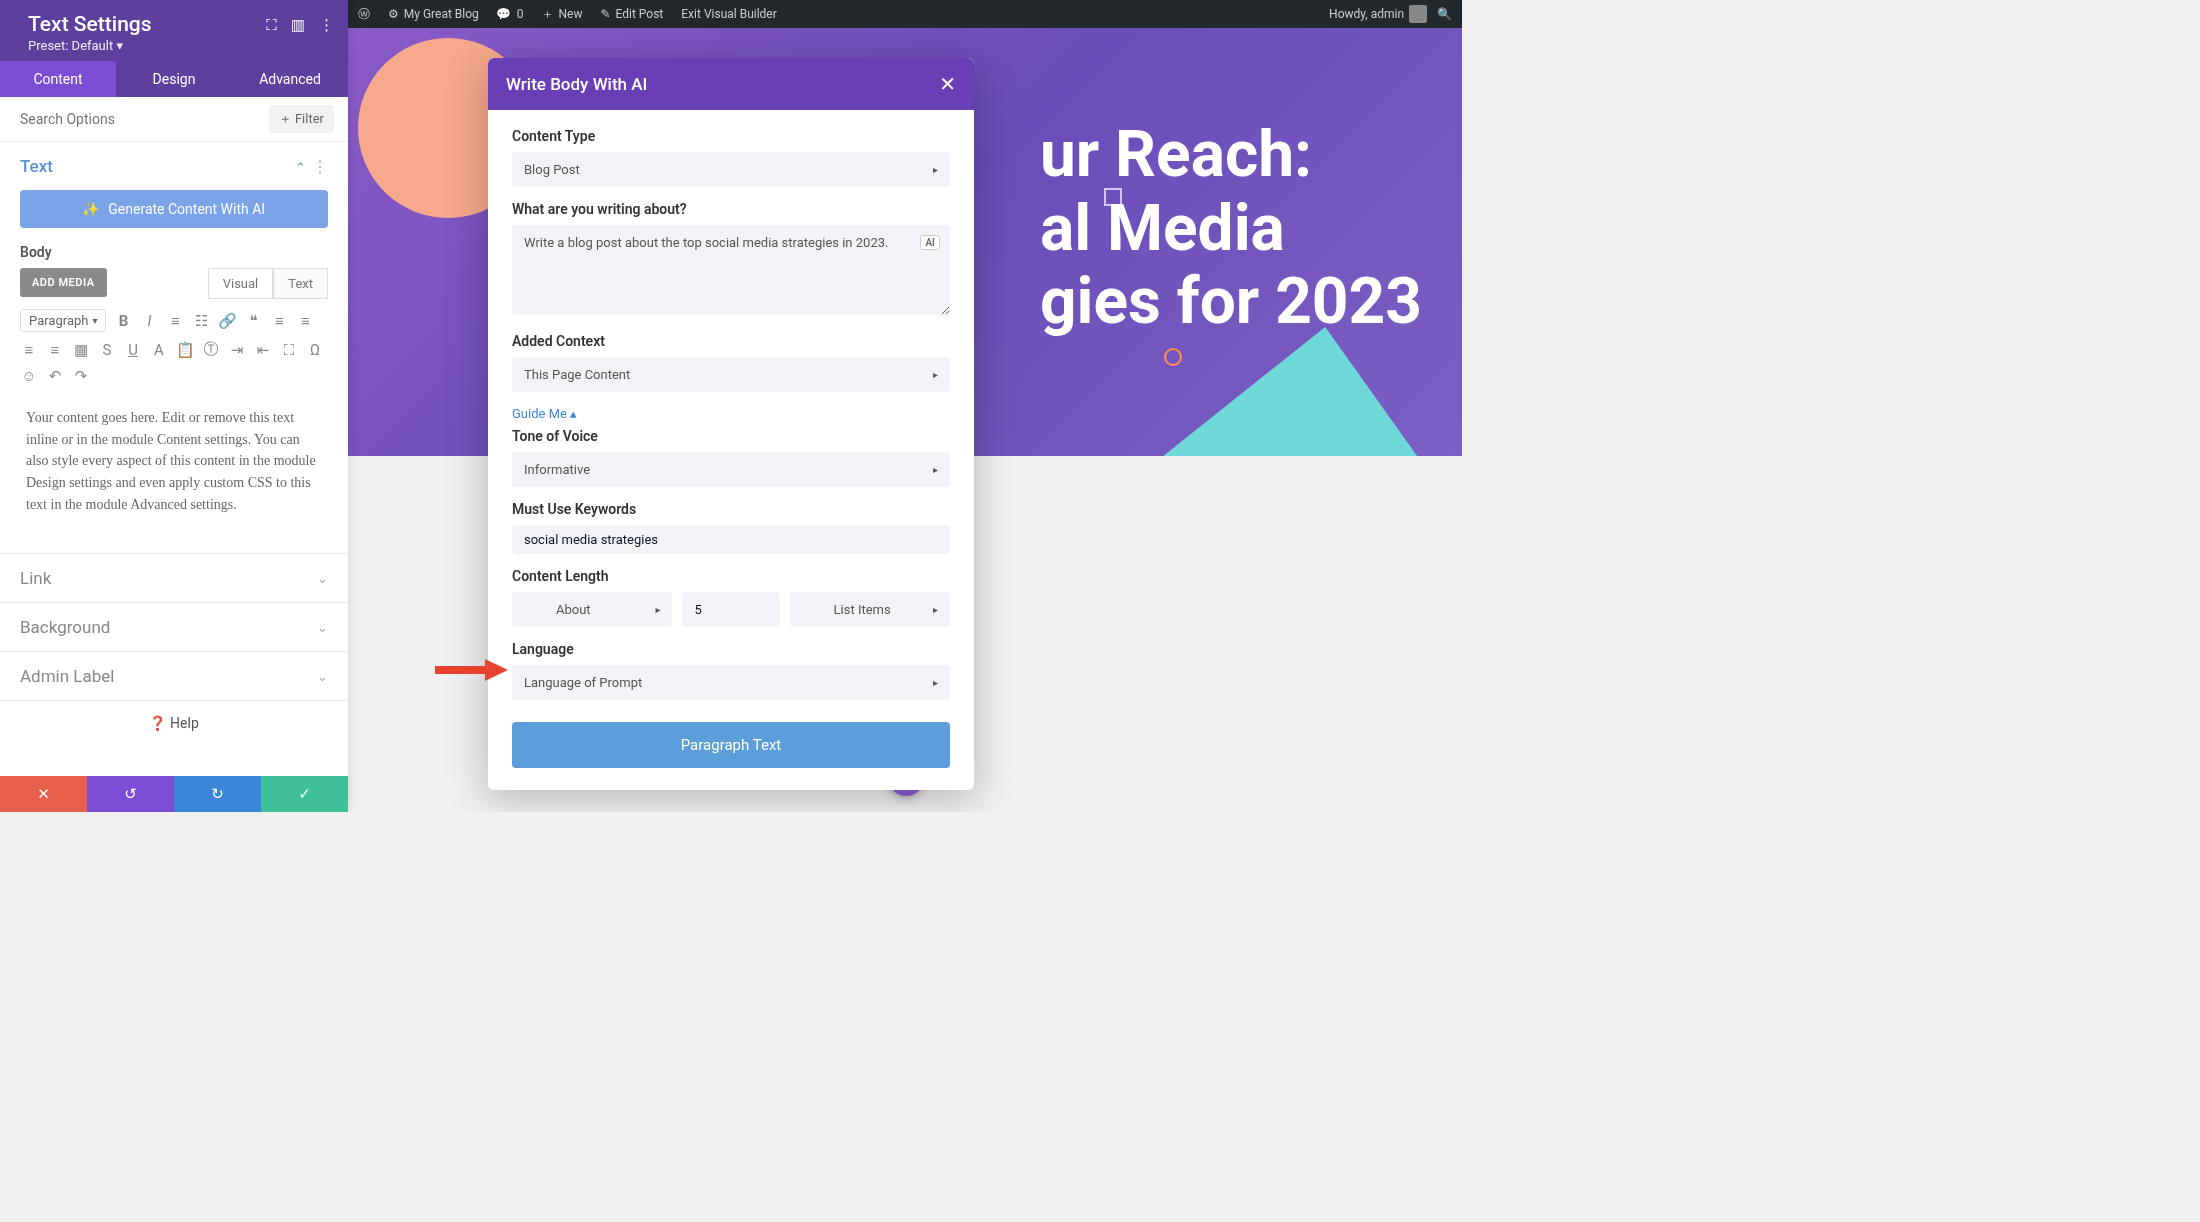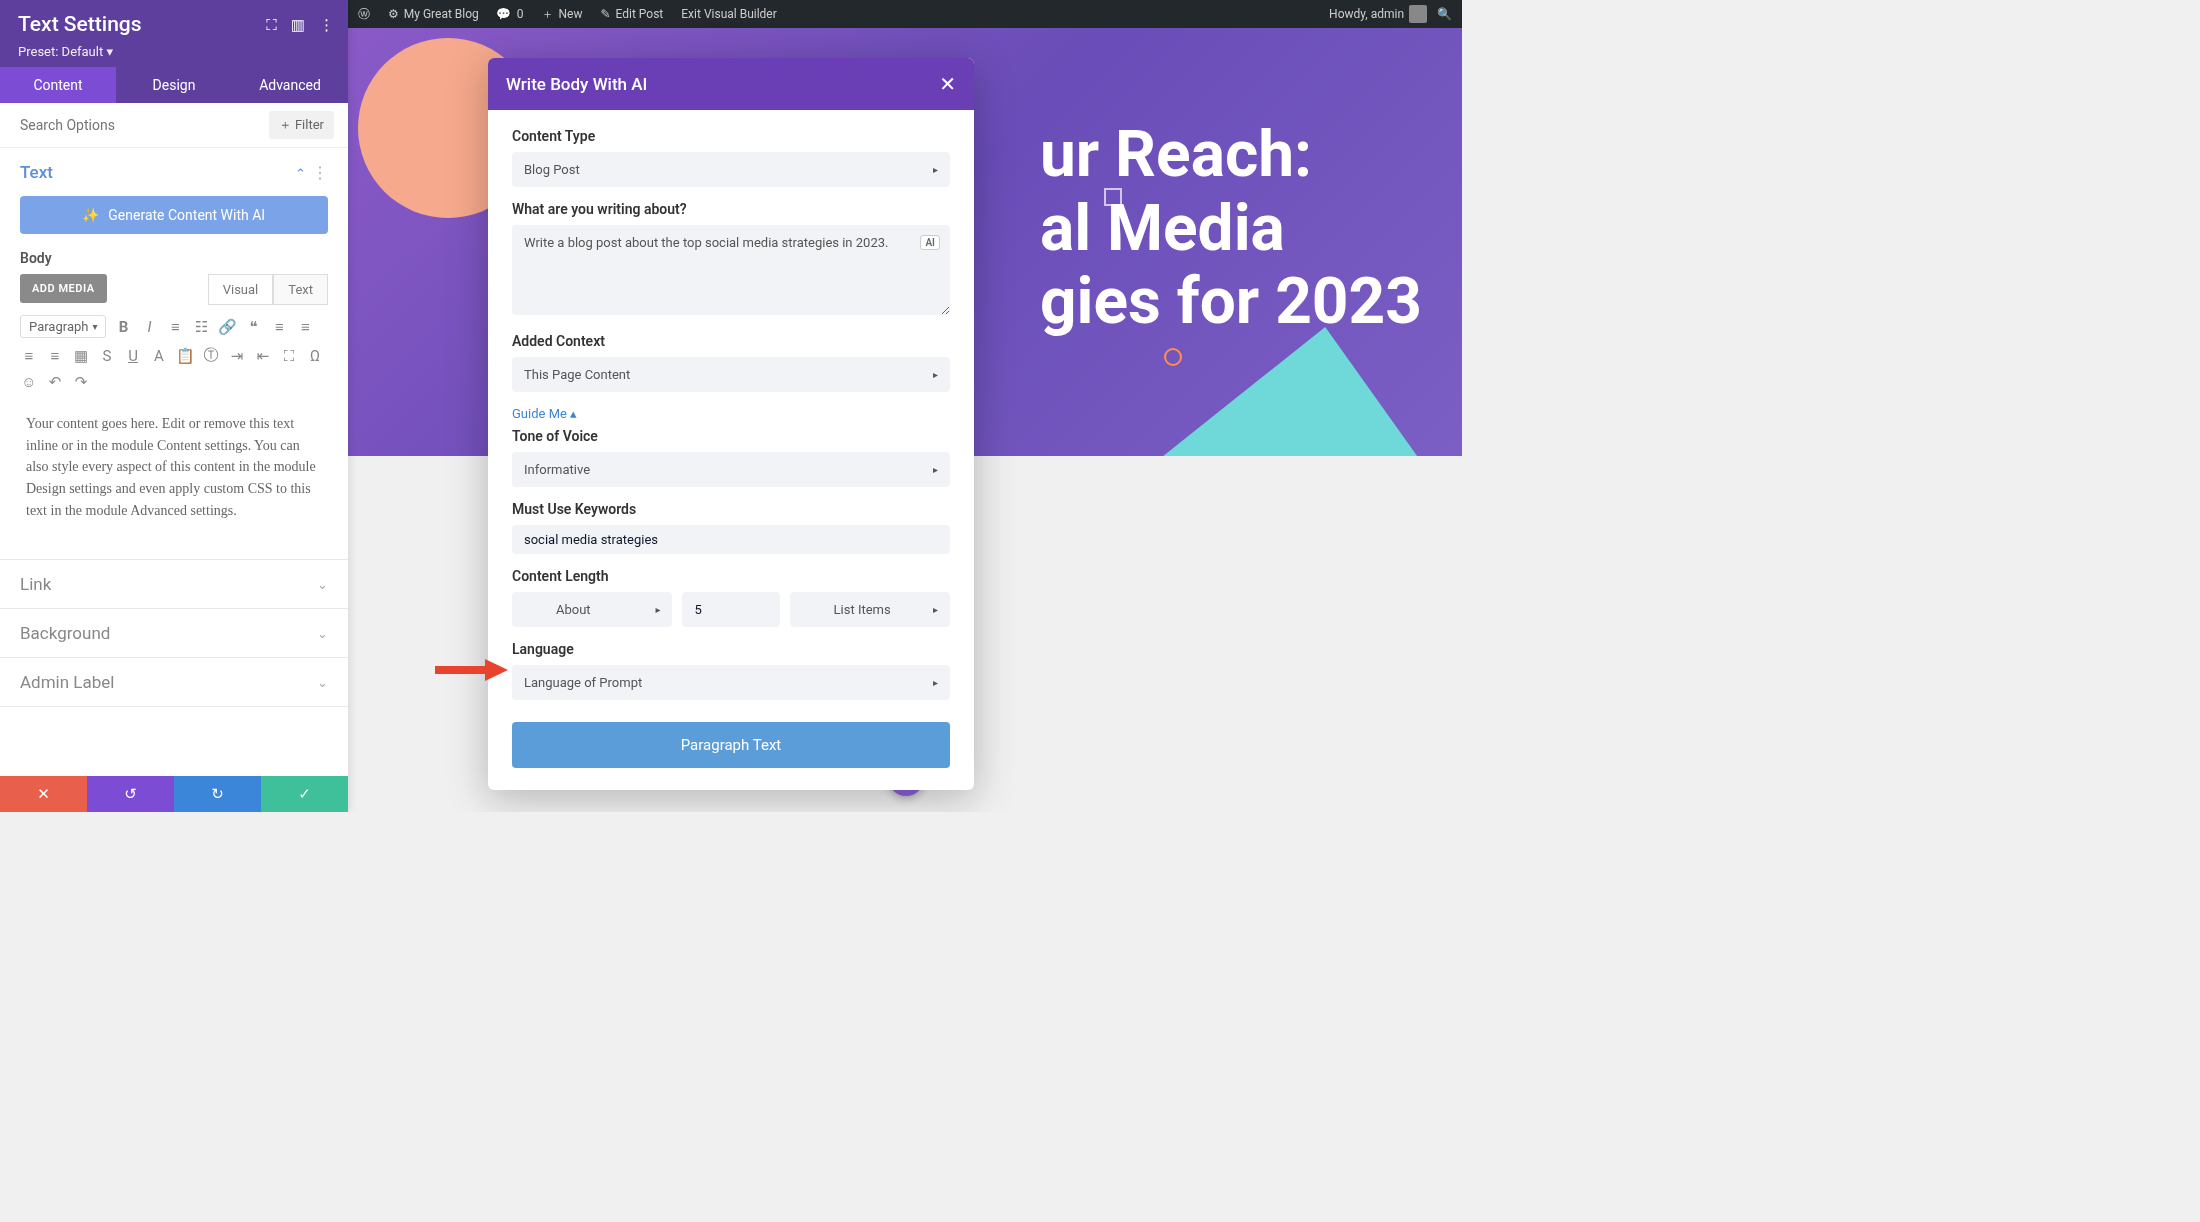--- a/index.html
+++ b/index.html
@@ -1,20 +1,20 @@
 <!DOCTYPE html>
 <html><head>
 <meta charset="utf-8">
 <style>
 * { margin: 0; padding: 0; box-sizing: border-box; font-family: -apple-system, BlinkMacSystemFont, "Segoe UI", Roboto, Arial, sans-serif; }
 body { width: 1462px; height: 812px; overflow: hidden; background: #f0f0f0; position: relative; }
 .sidebar { position: absolute; left: 0; top: 0; width: 348px; height: 812px; background: #fff; box-shadow: 2px 0 8px rgba(0,0,0,0.1); z-index: 100; }
-.sidebar-header { background: #5e3f9e; color: #fff; padding: 12px 18px 8px; position: relative; }
+.sidebar-header { background: #5e3f9e; color: #fff; padding: 12px 28px 8px; position: relative; }
 .sidebar-title { font-size: 21px; font-weight: 500; }
-.sidebar-preset { font-size: 13px; margin-top: 8px; opacity: 0.9; }
+.sidebar-preset { font-size: 13px; margin-top: 2px; opacity: 0.9; }
 .sidebar-icons { position: absolute; right: 14px; top: 16px; display: flex; gap: 14px; }
 .sidebar-icons span { font-size: 15px; cursor: pointer; }
 .tabs { display: flex; background: #5e3f9e; }
 .tab { flex: 1; text-align: center; padding: 10px 0; color: #fff; font-size: 14px; cursor: pointer; }
 .tab.active { background: #7c4dd4; }
 .search-row { display: flex; align-items: center; padding: 8px 14px; gap: 8px; border-bottom: 1px solid #eee; }
 .search-input { flex: 1; border: none; outline: none; font-size: 14px; color: #999; padding: 6px; }
 .filter-btn { background: #f1f1f1; border: none; padding: 5px 10px; font-size: 13px; color: #666; border-radius: 3px; cursor: pointer; }
 .section { border-bottom: 1px solid #e8e8e8; }
 .section-header { display: flex; align-items: center; justify-content: space-between; padding: 14px 20px; cursor: pointer; }
@@ -164,20 +164,23 @@
       <span class="section-caret muted">⌄</span>
     </div>
   </div>
   <div class="section">
     <div class="section-header">
       <span class="section-title muted">Admin Label</span>
       <span class="section-caret muted">⌄</span>
     </div>
   </div>
 
+  <div class="help-row">
+    <span class="icon">❓</span> <span>Help</span>
+  </div>
 
   <div class="action-bar">
     <button class="action-btn red">✕</button>
     <button class="action-btn purple">↺</button>
     <button class="action-btn blue">↻</button>
     <button class="action-btn green">✓</button>
   </div>
 </div>
 
 <div class="main">

